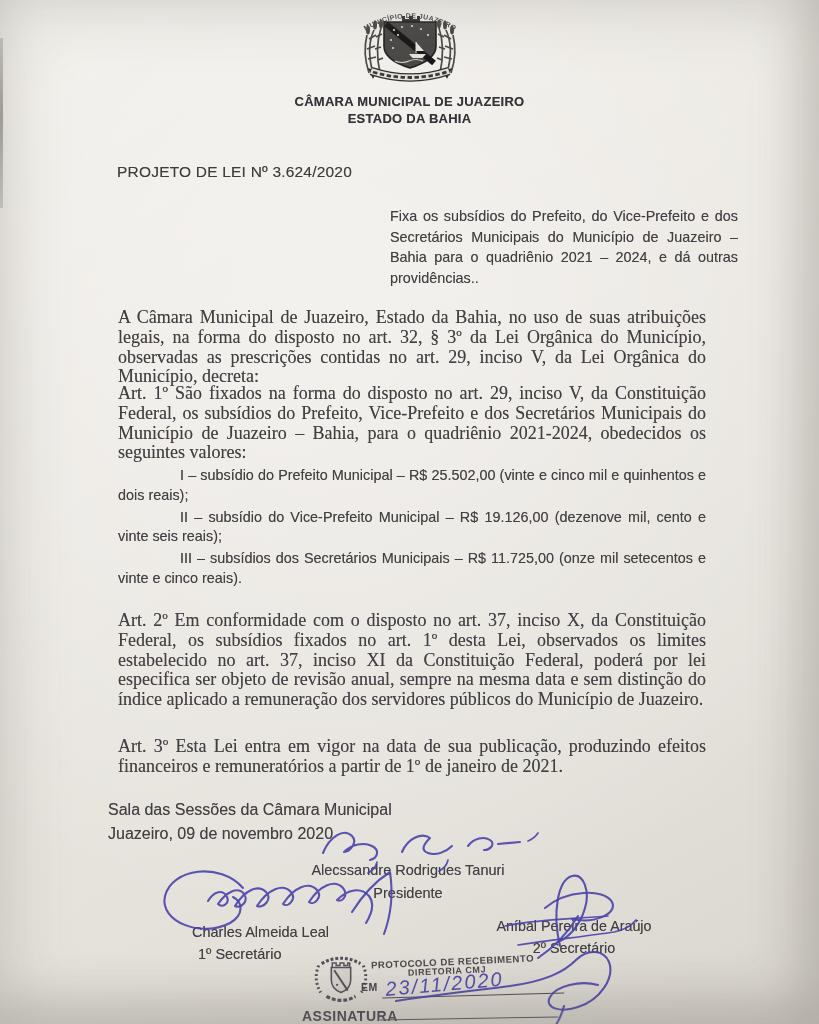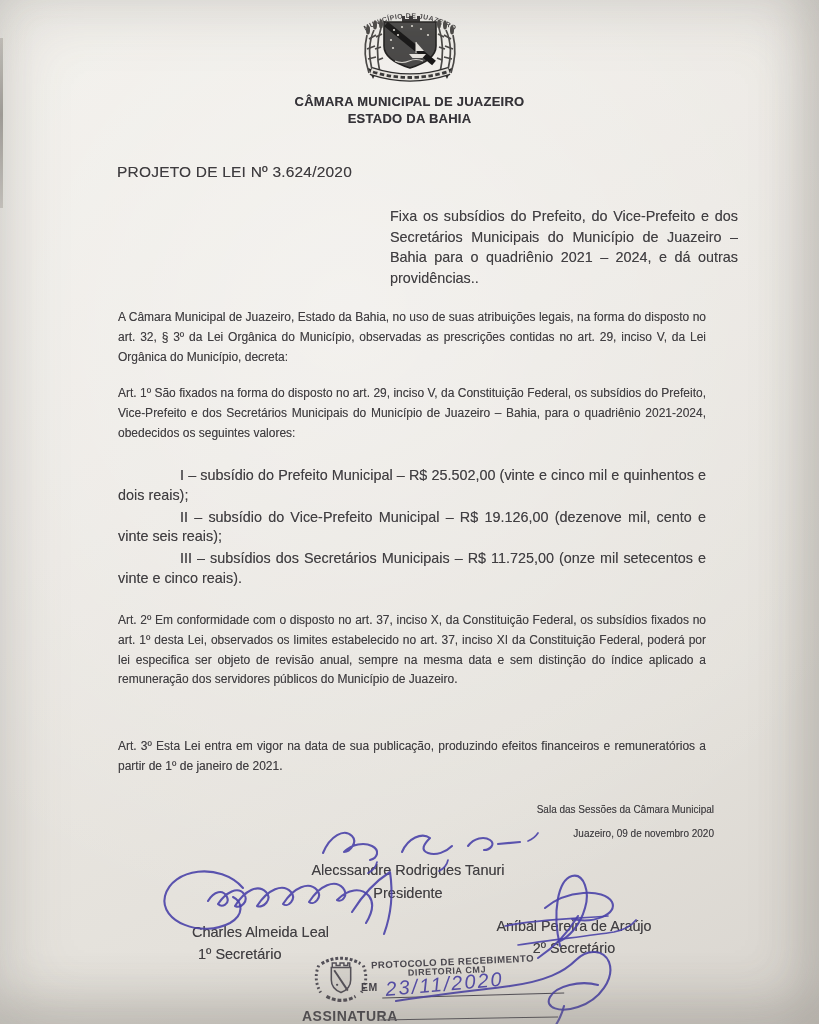--- a/index.html
+++ b/index.html
@@ -23,30 +23,30 @@
   .arc-t { font-size:6.9px; font-weight:bold; letter-spacing:.45px; fill:#454344; }
 
   .org { position:absolute; left:0; right:0; top:94px; text-align:center;
          font-weight:bold; font-size:13px; letter-spacing:.25px; line-height:16.5px; color:#353338; }
 
   .title { position:absolute; left:117px; top:163px; font-size:15.5px; letter-spacing:.2px; color:#3e3c3f; }
 
   p { text-align:justify; }
   .ementa { position:absolute; left:358px; top:206px; width:348px;
             font-size:14.4px; line-height:20.6px;margin-left:32px; }
-  .block { position:absolute; left:118px; width:588px; font-size:12px; line-height:19.8px; }
+  .block { position:absolute; left:118px; width:588px; font-size:18px; line-height:19.8px;font-family:Liberation Serif, serif; }
   .preamble { top:308px; }
   .art1 { top:384px; }
   .incisos { position:absolute; left:118px; top:466px; width:588px; }
   .inciso { font-size:14.4px; line-height:19.8px; text-indent:62px; margin-bottom:2px; }
   .art2 { top:611px; }
   .art3 { top:737px; }
 
-  .closing { position:absolute; left:94px; top:798px; width:620px; text-align:right;
-             font-size:10px; line-height:23.5px; }
+  .closing { position:absolute; left:108px; top:798px; width:620px; text-align:left;
+             font-size:16px; line-height:23.5px; }
 
   .sig-name, .sig-role, .closing, .title, .block, .ementa, .inciso, .org { text-shadow:0 0 .6px rgba(64,62,65,.5); }
 
   .sig-president { position:absolute; left:102px; top:859px; width:612px; text-align:center;
                    font-size:14.5px; line-height:22.5px; }
   .sig-charles { position:absolute; left:192px; top:921px; font-size:14.5px; line-height:22px; }
   .sig-charles .sig-role { margin-left:6px; }
   .sig-anibal { position:absolute; left:488px; top:916px; width:172px; text-align:center;
                 font-size:14.3px; line-height:21.5px; white-space:nowrap; }
 

